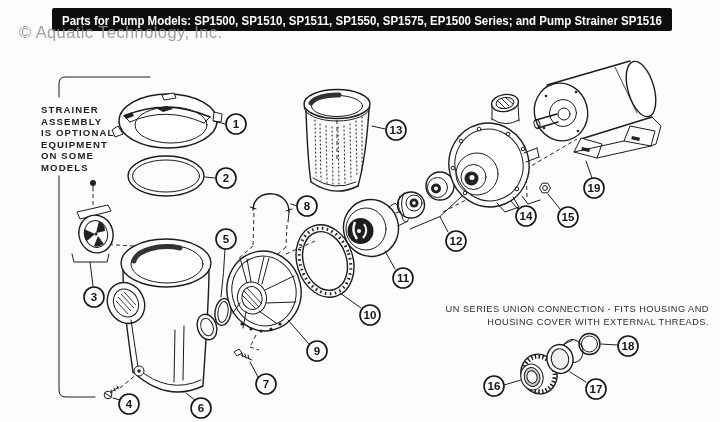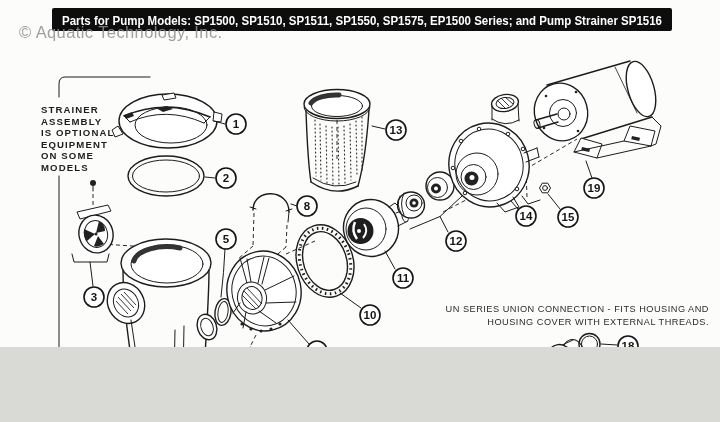--- a/index.html
+++ b/index.html
@@ -1,16 +1,16 @@
 <!DOCTYPE html>
 <html><head>
 <meta charset="utf-8">
 <style>
   html,body { margin:0; padding:0; background:#d9d9d6; }
-  .stage { position:relative; width:720px; height:347px; background:#fcfcfa;
+  .stage { position:relative; width:720px; height:422px; background:#fcfcfa;
            font-family:"Liberation Sans", sans-serif; overflow:hidden; }
   svg { display:block; }
 
   .ln   { fill:none; stroke:#1c1c1c; stroke-width:1.4; stroke-linecap:round; stroke-linejoin:round; }
   .lnf  { fill:#fff; stroke:#1c1c1c; stroke-width:1.4; stroke-linejoin:round; }
   .ln2  { fill:none; stroke:#1c1c1c; stroke-width:1;   stroke-linecap:round; stroke-linejoin:round; }
   .ln2f { fill:#fff; stroke:#1c1c1c; stroke-width:1;   stroke-linejoin:round; }
   .dash { fill:none; stroke:#2a2a2a; stroke-width:1;   stroke-dasharray:4 3; }
   .dots { fill:none; stroke:#2a2a2a; stroke-width:1.1; stroke-dasharray:1 3; stroke-linecap:round; }
   .dk   { fill:#222; stroke:none; }

